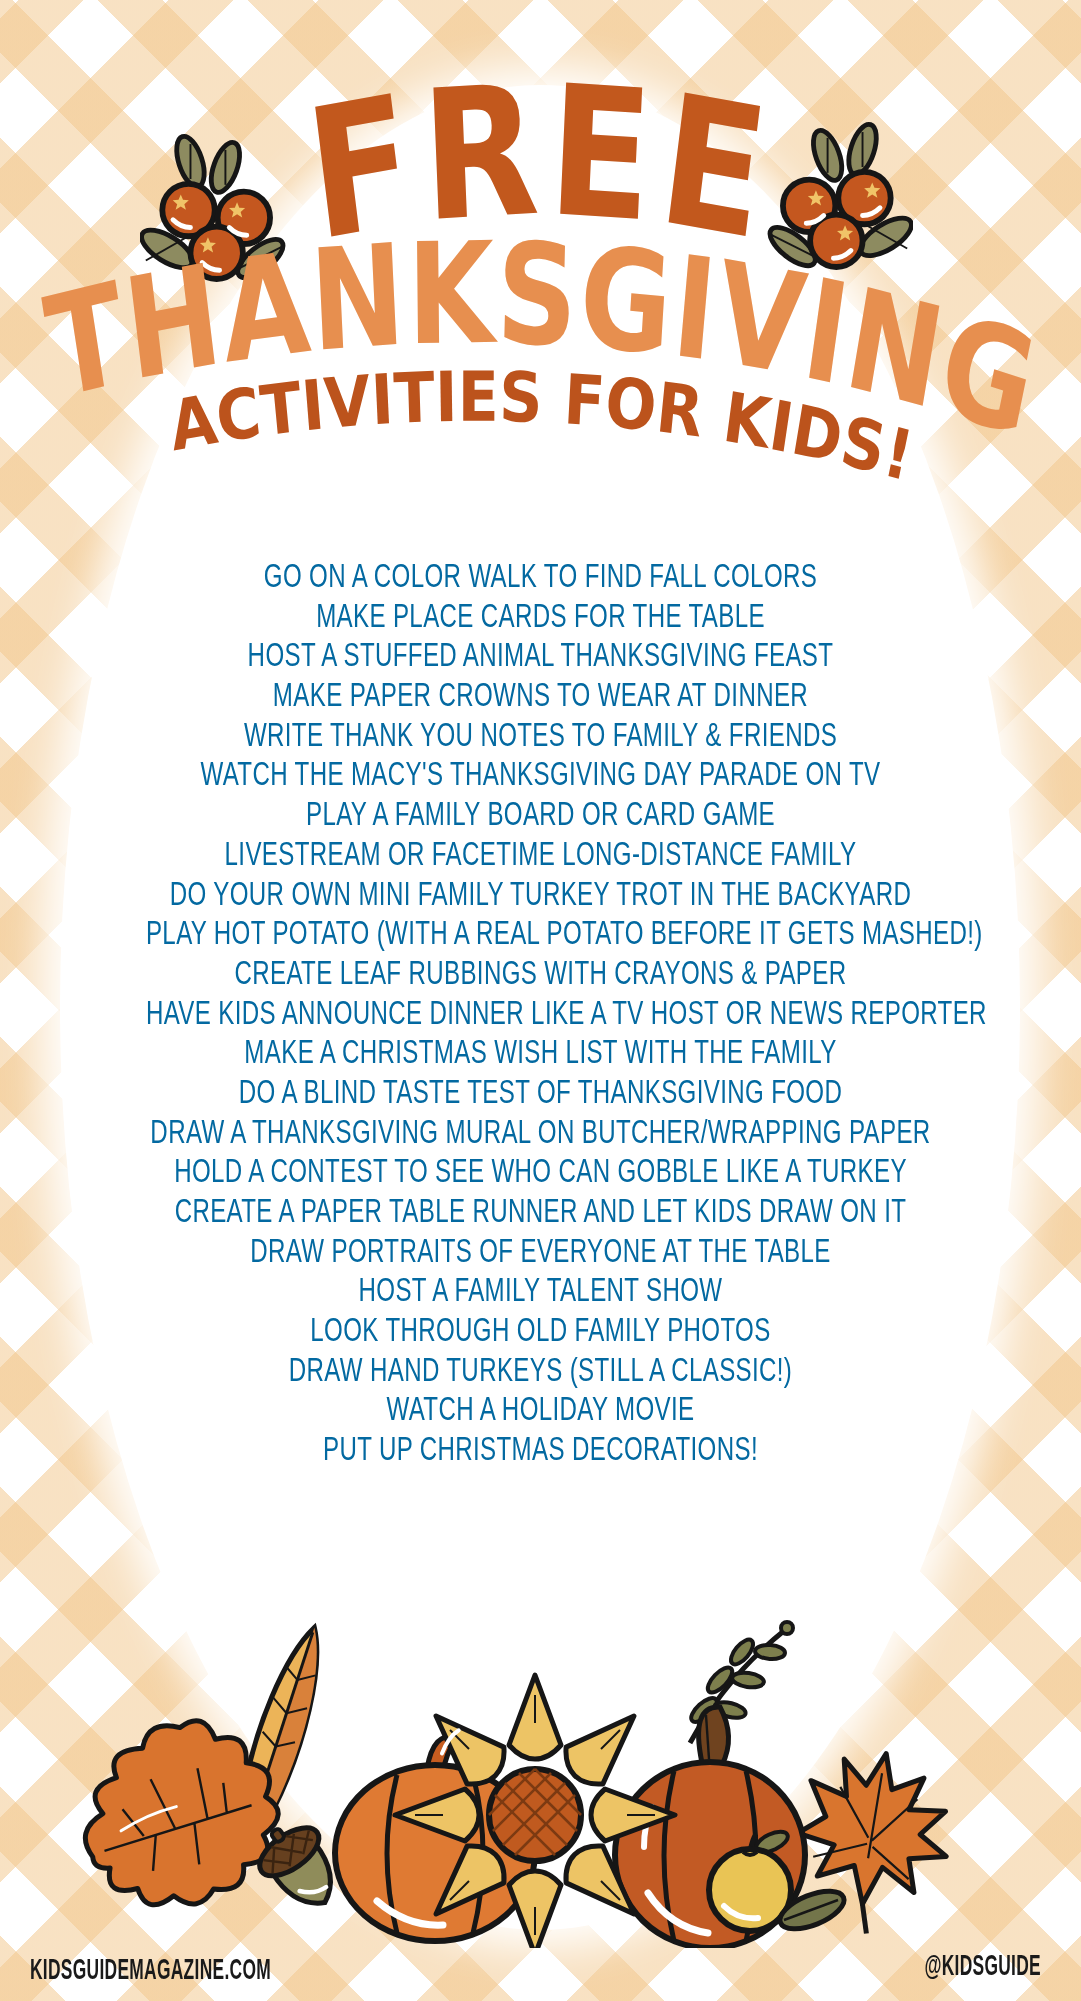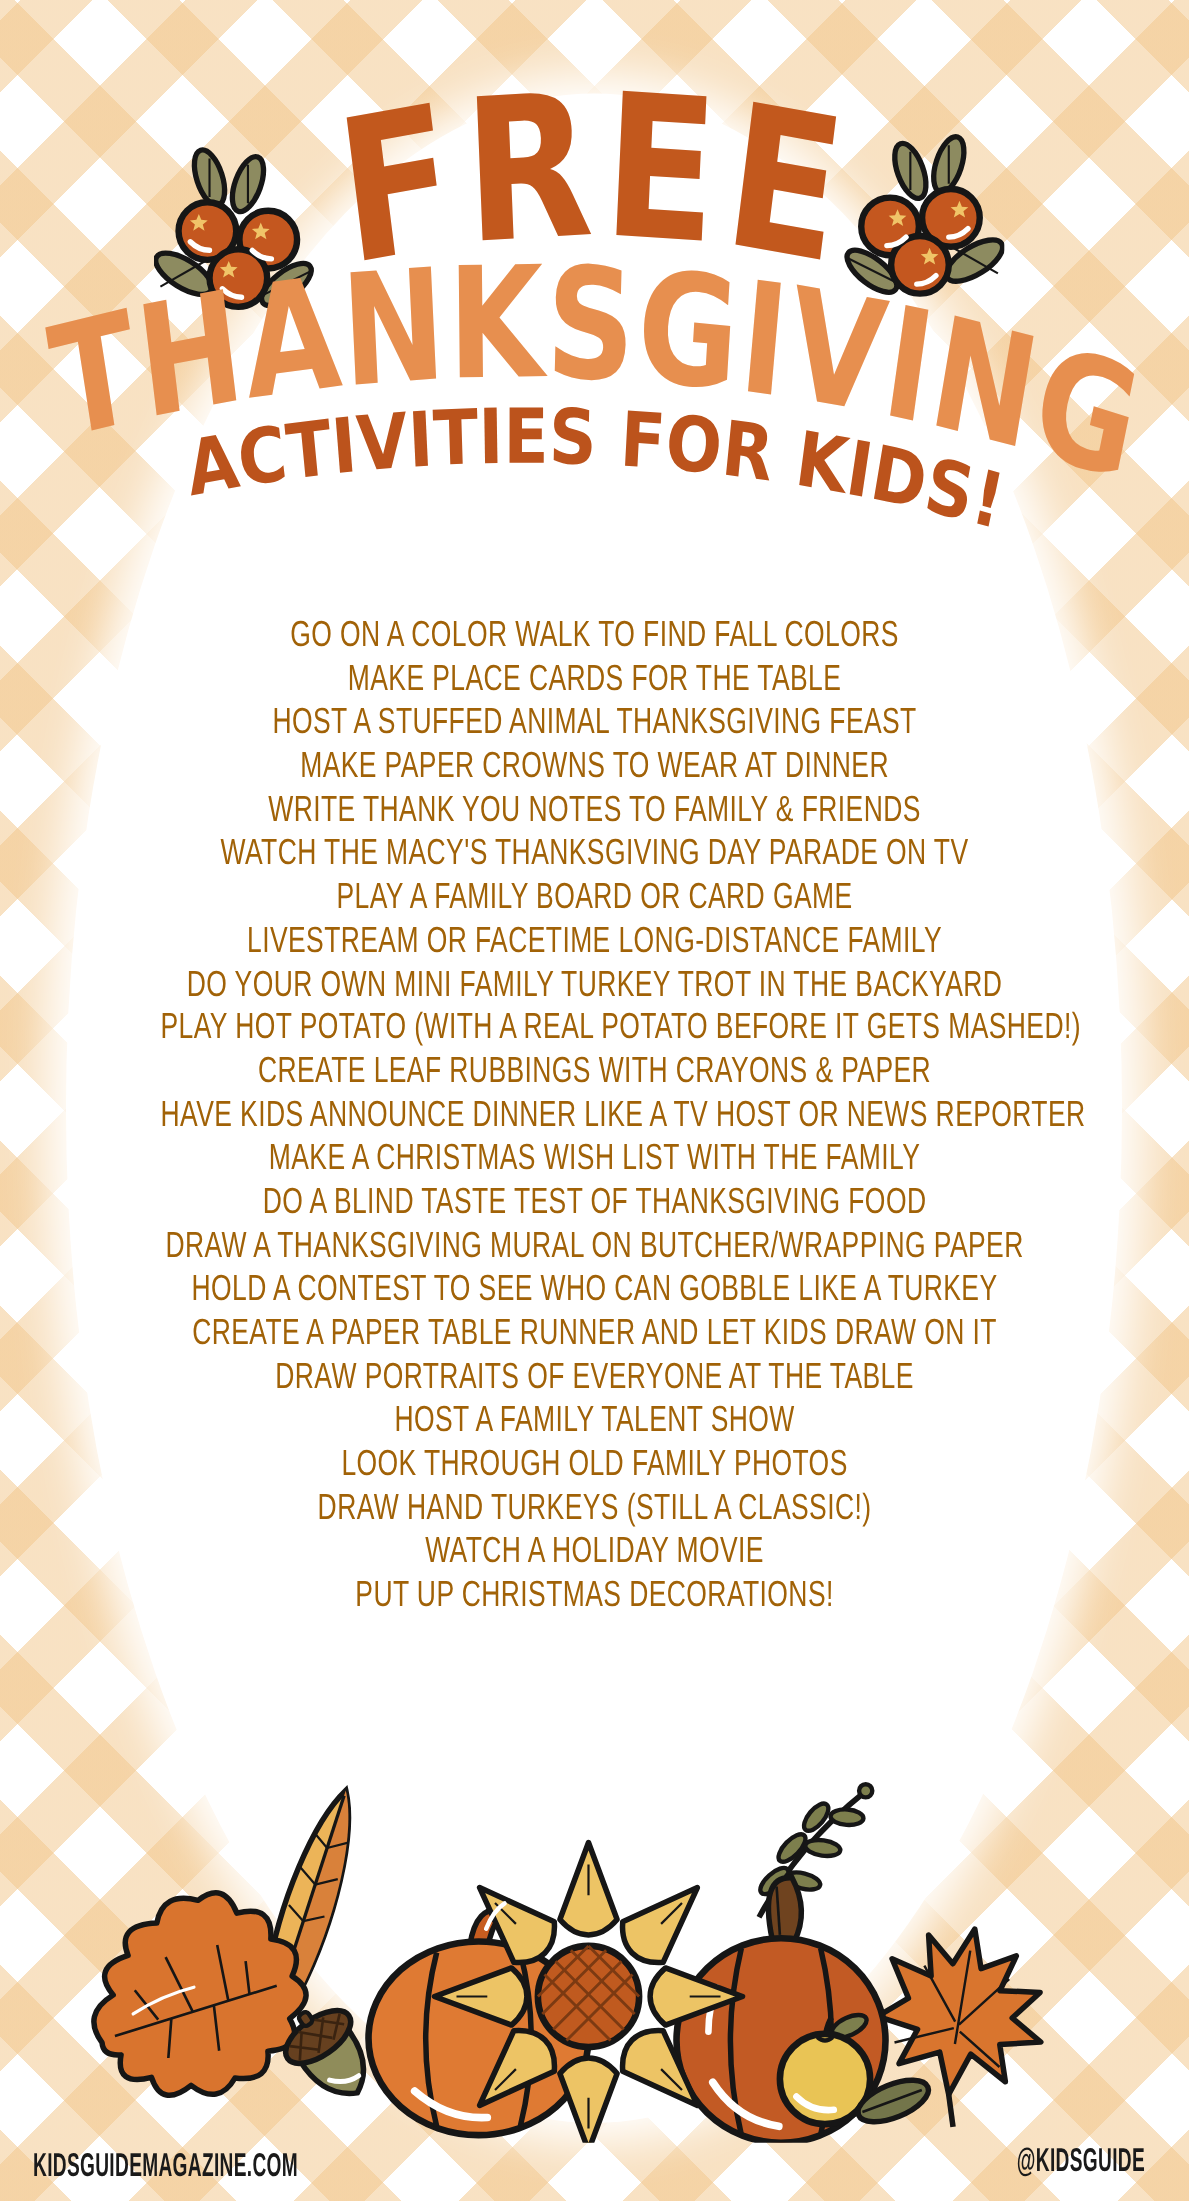--- a/index.html
+++ b/index.html
@@ -34,21 +34,21 @@
   .t-thanks{font-size:112px;letter-spacing:1px;fill:#e78f4f;}
   .t-kids  {font-size:60px; letter-spacing:0px;fill:#bc531c;}
 
   .berries{position:absolute;width:165px;height:160px;}
   .berries.left {left:140px;top:132px;}
   .berries.right{left:748px;top:120px;transform:scaleX(-1);}
 
   .activities{
     position:absolute;left:0;right:0;top:556px;
     text-align:center;
-    color:#a16207;
+    color:#0369a1;
   }
   .activity-line{
     display:block;
     height:39.7px;line-height:39.7px;
     font-size:33px;
     white-space:nowrap;
     transform:scaleX(.73);
     transform-origin:50% 50%;
     letter-spacing:.5px;
   }

